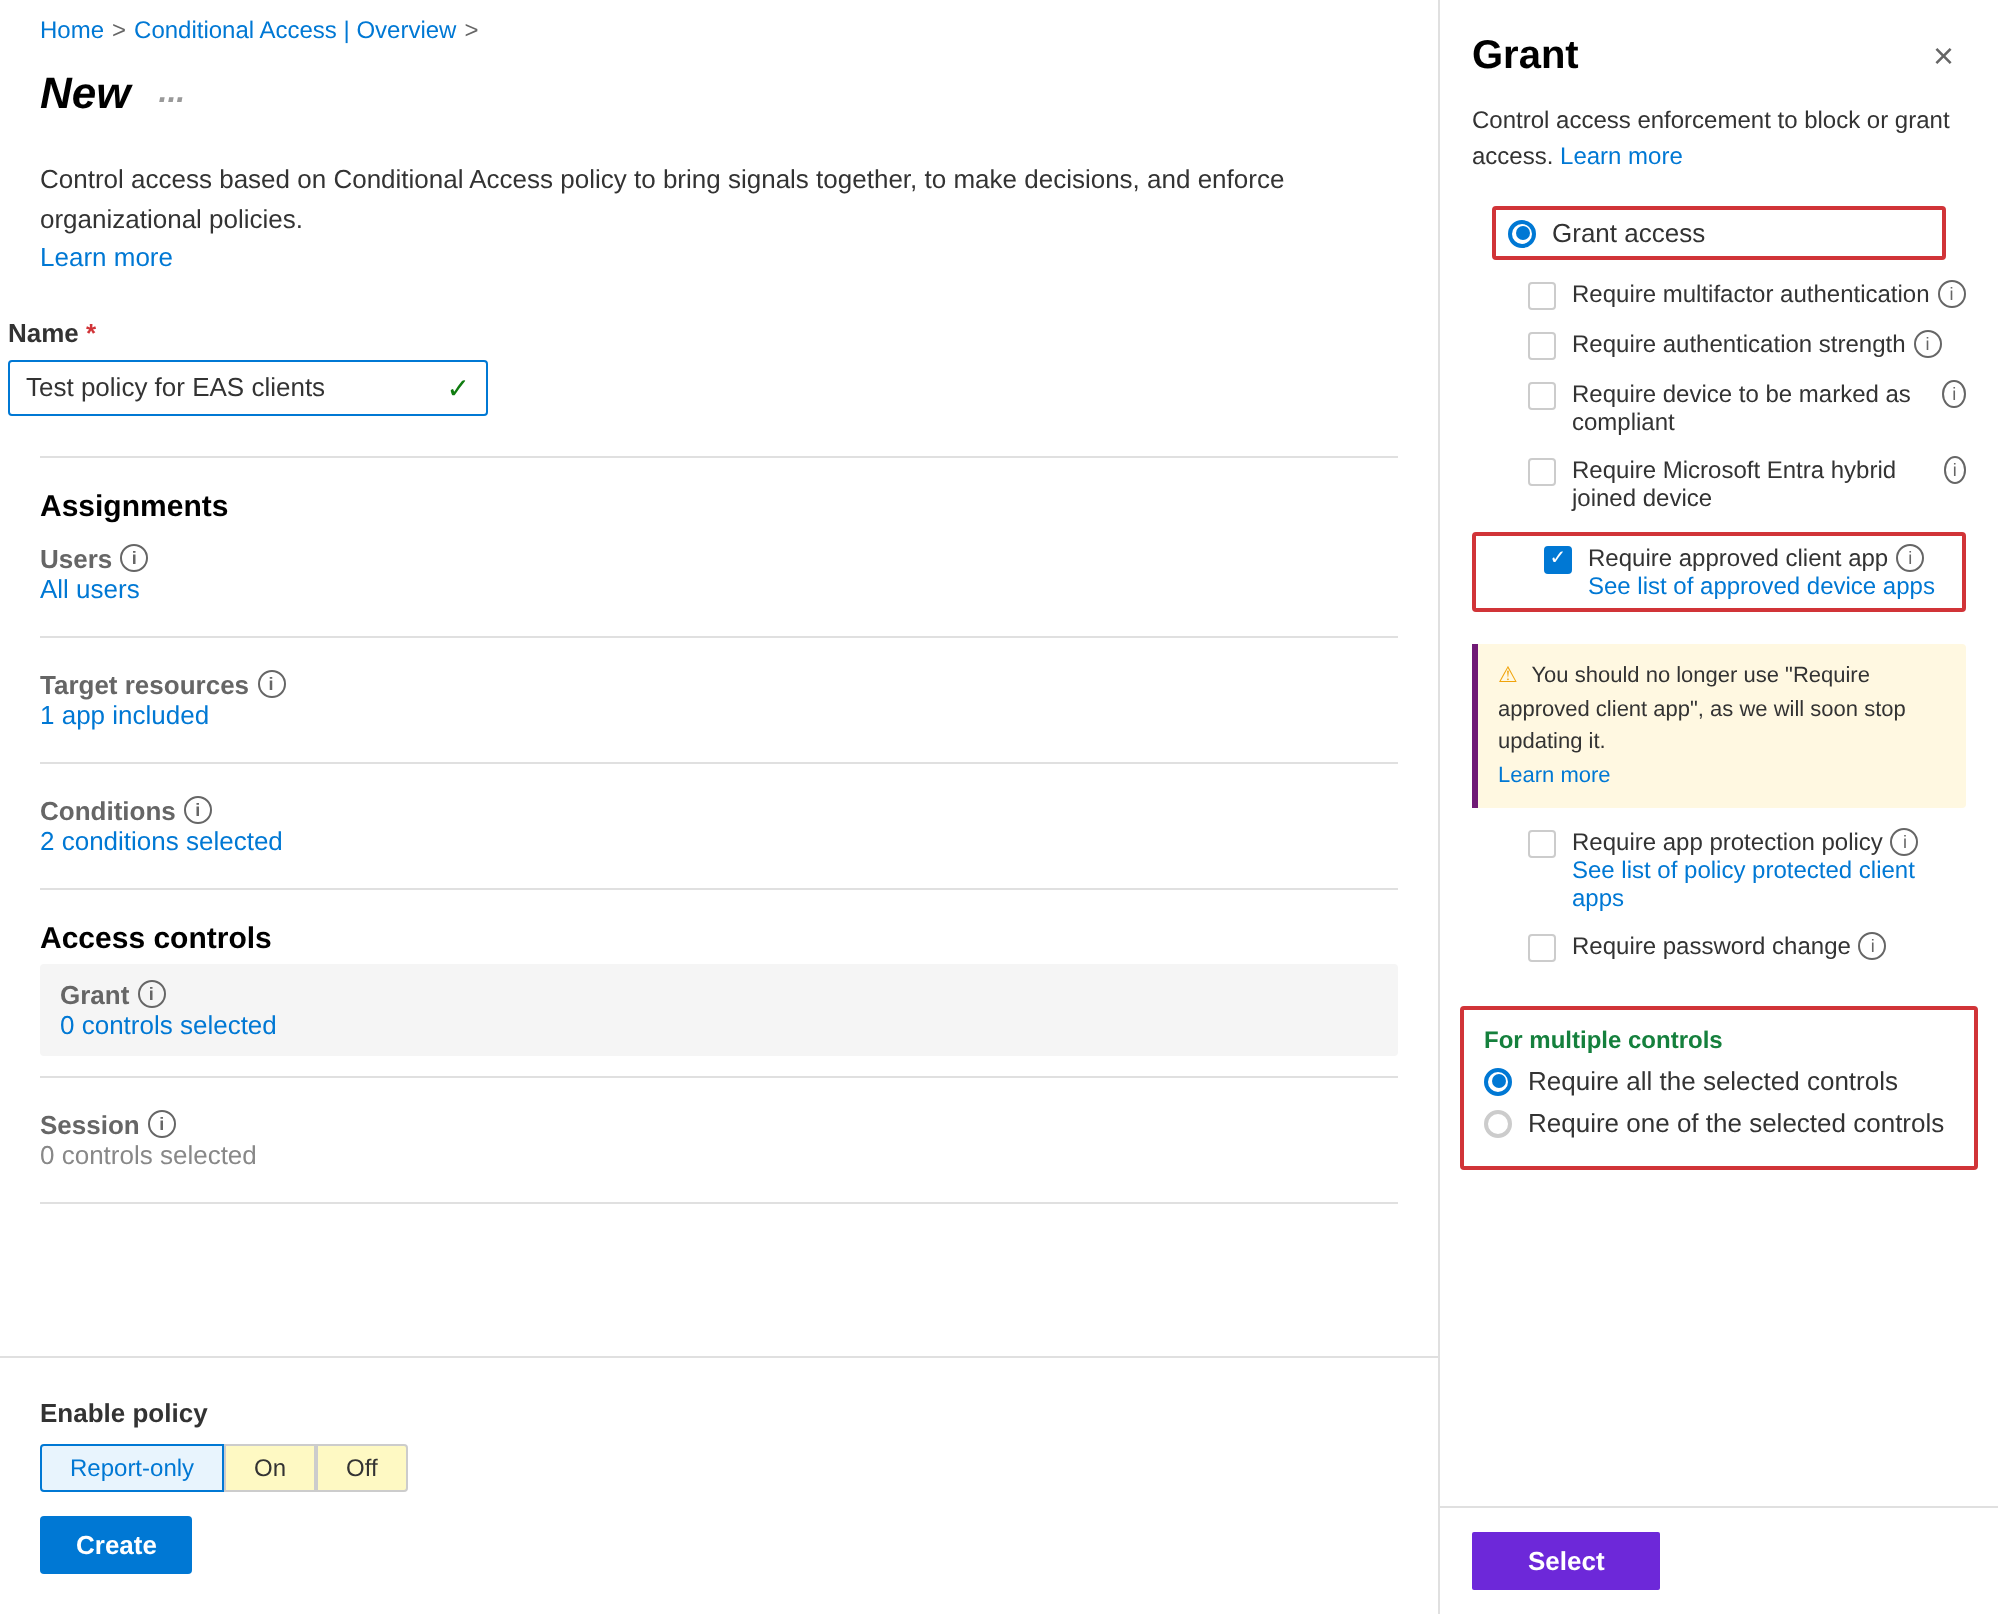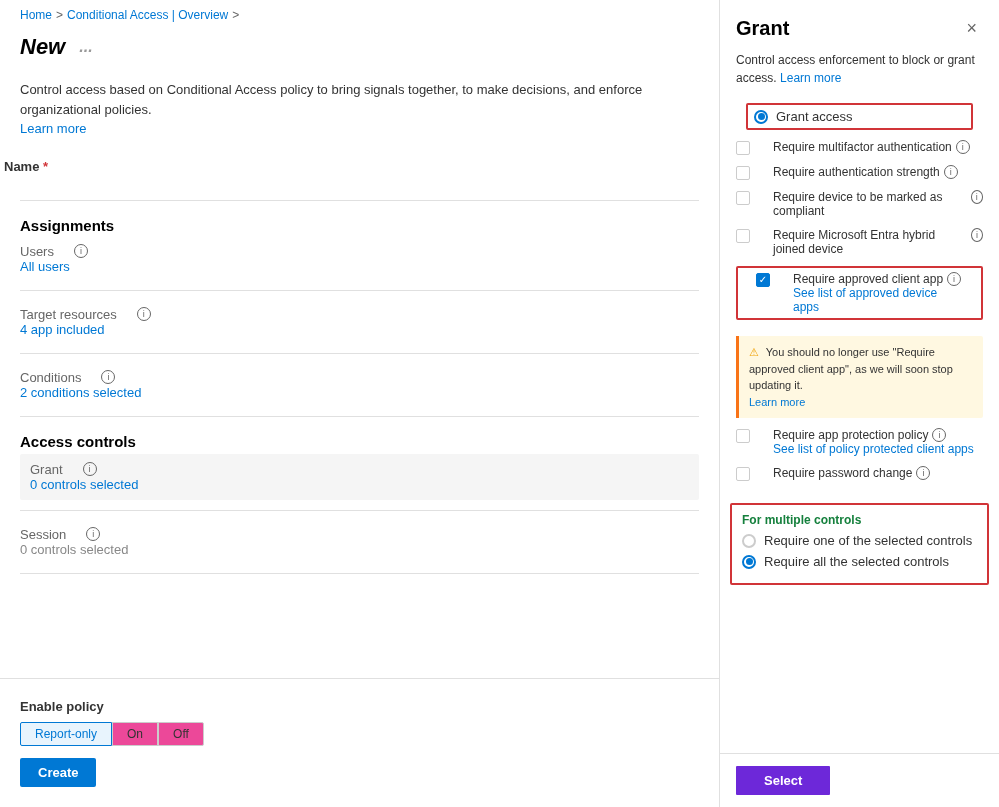--- a/index.html
+++ b/index.html
@@ -90,21 +90,22 @@
     }
 
     .assignment-item {
       padding: 6px 20px;
     }
     .assignment-item-label {
       font-size: 13px;
       color: #666;
       display: flex;
       align-items: center;
-      gap: 20px;
+      gap: 4px;
+      font-weight: bold;
     }
     .assignment-item-value {
       font-size: 13px;
       color: #0078d4;
       text-decoration: none;
       cursor: pointer;
     }
     .assignment-item-value.gray { color: #888; }
 
     .info-icon {
@@ -143,21 +144,21 @@
       display: flex;
       align-items: center;
       gap: 0;
       margin-bottom: 12px;
     }
     .toggle-option {
       border: 1px solid #ccc;
       padding: 4px 14px;
       font-size: 12px;
       cursor: pointer;
-      background: #ec4899;
+      background: #fef9c3;
       color: #333;
     }
     .toggle-option.active {
       background: #e8f4fd;
       border-color: #0078d4;
       color: #0078d4;
     }
     .toggle-option:first-child { border-radius: 2px 0 0 2px; }
     .toggle-option:last-child { border-radius: 0 2px 2px 0; }
 
@@ -248,24 +249,25 @@
       padding: 4px 6px;
       display: flex;
       align-items: center;
       gap: 6px;
     }
 
     .checkbox-list { padding: 4px 16px; }
     .checkbox-item {
       display: flex;
       align-items: flex-start;
-      gap: 23px;
+      gap: 8px;
       margin-bottom: 10px;
       font-size: 12px;
       cursor: pointer;
+      margin-left: 28px;
     }
     .checkbox-box {
       width: 14px;
       height: 14px;
       border: 1px solid #ccc;
       border-radius: 2px;
       background: #fff;
       display: flex;
       align-items: center;
       justify-content: center;
@@ -290,21 +292,21 @@
     }
     .checkbox-label a { color: #0078d4; text-decoration: none; font-size: 12px; }
     .checkbox-row {
       display: flex;
       align-items: flex-start;
       gap: 4px;
     }
 
     .warning-box {
       background: #fff8e1;
-      border-left: 3px solid #f97316;
+      border-left: 3px solid #701a75;
       margin: 6px 16px;
       padding: 8px 10px;
       font-size: 11px;
       color: #333;
       line-height: 1.5;
       border-radius: 0 2px 2px 0;
     }
     .warning-box a { color: #0078d4; text-decoration: none; }
     .warning-icon { color: #f0a30a; margin-right: 4px; }
 
@@ -363,20 +365,24 @@
     <span>Control access based on Conditional Access policy to bring signals together, to make decisions, and enforce organizational policies.</span>
     <br>
     <a>Learn more</a>
   </div>
 
   <div class="form-section">
     <div class="field-label">
       <span>Name</span>
       <span class="required">*</span>
     </div>
+    <div class="name-input">
+      <span>Test policy for EAS clients</span>
+      <span class="checkmark">✓</span>
+    </div>
   </div>
 
   <hr class="section-divider">
 
   <div class="section-title">Assignments</div>
 
   <div class="assignment-item">
     <div class="assignment-item-label">
       <span>Users</span>
       <span class="info-icon">i</span>
@@ -384,21 +390,21 @@
     <a class="assignment-item-value">All users</a>
   </div>
 
   <hr class="section-divider">
 
   <div class="assignment-item">
     <div class="assignment-item-label">
       <span>Target resources</span>
       <span class="info-icon">i</span>
     </div>
-    <a class="assignment-item-value">4 app included</a>
+    <a class="assignment-item-value">1 app included</a>
   </div>
 
   <hr class="section-divider">
 
   <div class="assignment-item">
     <div class="assignment-item-label">
       <span>Conditions</span>
       <span class="info-icon">i</span>
     </div>
     <a class="assignment-item-value">2 conditions selected</a>
@@ -496,21 +502,21 @@
     <div class="checkbox-item">
       <div class="checkbox-box"></div>
       <div class="checkbox-label">
         <div class="checkbox-row">
           <span>Require Microsoft Entra hybrid joined device</span>
           <span class="info-icon">i</span>
         </div>
       </div>
     </div>
 
-    <div style="border: 2px solid #d13438; border-radius:2px; padding: 4px 18px; margin-bottom: 6px;">
+    <div style="border: 2px solid #d13438; border-radius:2px; padding: 4px 6px; margin-bottom: 6px;">
       <div class="checkbox-item" style="margin-bottom:0;">
         <div class="checkbox-box checked"></div>
         <div class="checkbox-label">
           <div class="checkbox-row">
             <span>Require approved client app</span>
             <span class="info-icon">i</span>
           </div>
           <a>See list of approved device apps</a>
         </div>
       </div>
@@ -543,26 +549,26 @@
         <div class="checkbox-row">
           <span>Require password change</span>
           <span class="info-icon">i</span>
         </div>
       </div>
     </div>
   </div>
 
   <div class="multiple-controls-box">
     <div class="multiple-controls-title">For multiple controls</div>
+    <div class="radio-item" style="margin-bottom:6px;">
+      <div class="radio-input checked"></div>
+      <span>Require all the selected controls</span>
+    </div>
     <div class="radio-item">
       <div class="radio-input"></div>
       <span>Require one of the selected controls</span>
     </div>
-    <div class="radio-item" style="margin-bottom:6px;">
-      <div class="radio-input checked"></div>
-      <span>Require all the selected controls</span>
-    </div>
   </div>
 
   <div class="panel-footer">
     <button class="select-btn">Select</button>
   </div>
 </div>
 
 </body></html>

